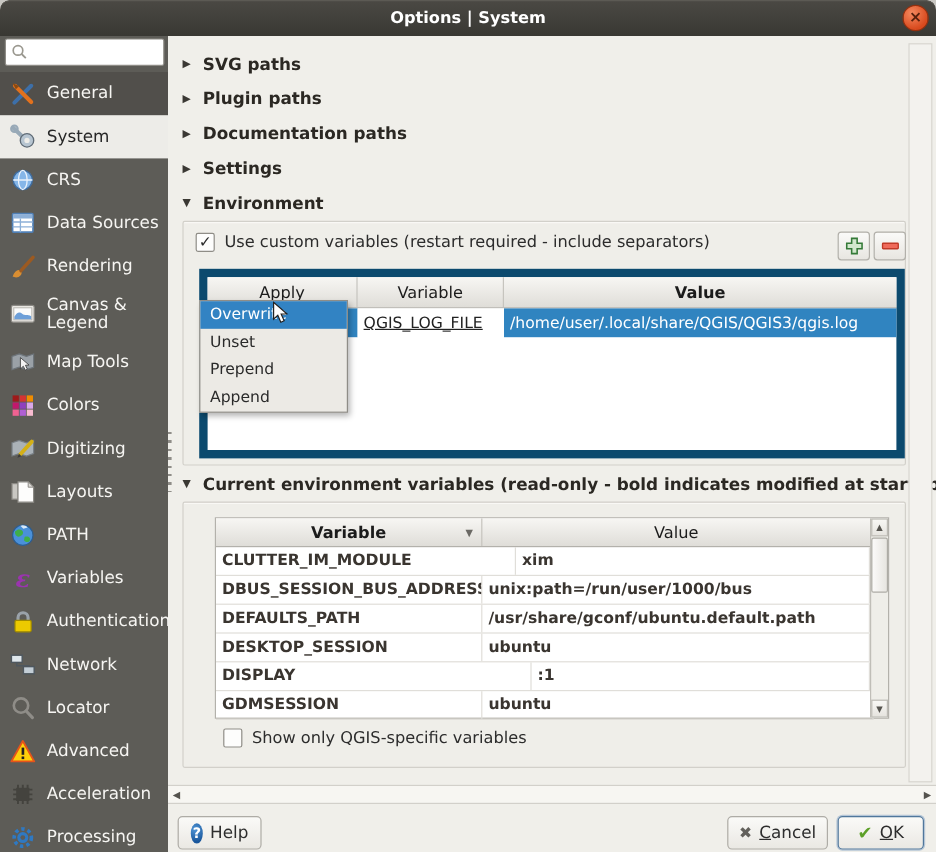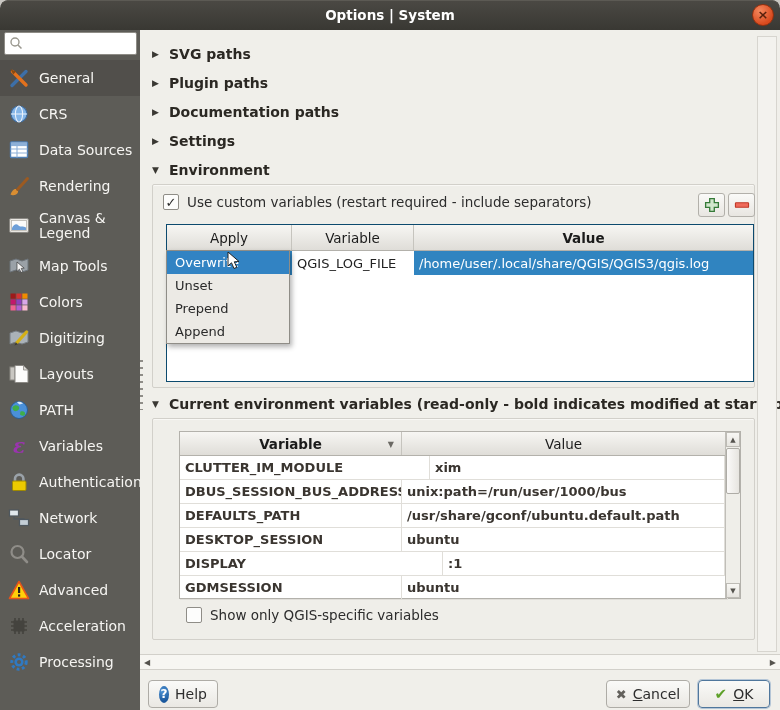--- a/index.html
+++ b/index.html
@@ -53,21 +53,21 @@
     font-size:13px; line-height:1; color:#2a2a2a; font-weight:bold; flex:none; }
   .chk-label { font-size:13.5px; color:#2c2c2c; white-space:nowrap; }
   .chk-row { position:absolute; display:flex; align-items:center; gap:8px; }
 
   .mini-btn { position:absolute; top:8px; width:27px; height:24px;
     background:linear-gradient(#fafaf8,#e8e6e1); border:1px solid #b2b0aa;
     border-radius:3px; display:flex; align-items:center; justify-content:center; }
 
   
   #custom-table { position:absolute; left:13px; top:39px; width:588px; height:158px;
-    background:#ffffff; border:1px solid #0c4a6e; }
+    background:#ffffff; border:7px solid #0c4a6e; }
   .tbl-head { display:flex; height:26px; background:linear-gradient(#f7f6f3,#dfddd8);
     border-bottom:1px solid #b3b1ab; }
   .th { display:flex; align-items:center; justify-content:center; position:relative;
     font-size:13.5px; color:#1b1b1b; border-right:1px solid #c6c4be; }
   .th:last-child { border-right:none; }
   .th.bold { font-weight:bold; }
   .tbl-row { display:flex; height:24px; }
   .td { font-size:13px; color:#222; display:flex; align-items:center;
     padding:0 5px; overflow:hidden; white-space:nowrap; }
   .td.sel { background:#3084c0; color:#ffffff; }
@@ -141,20 +141,31 @@
         <span class="icn">
             <svg width="24" height="22" viewBox="0 0 22 22">
               <line x1="4" y1="18.5" x2="18" y2="4.5" stroke="#3d6fa8" stroke-width="3.4" stroke-linecap="round"></line>
               <line x1="4.5" y1="4.5" x2="18" y2="18" stroke="#e2711d" stroke-width="3.4" stroke-linecap="round"></line>
               <path d="M2.6 2.3 l5.4 2.3 -2.8 2.8 Z" fill="#8a4a12"></path>
             </svg>
           </span>
         <span class="nav-label">General</span>
       </div>
 
+      <div class="nav-item selected">
+        <span class="icn">
+            <svg width="24" height="22" viewBox="0 0 22 22">
+              <path d="M3 3.5 L11.5 11.5" stroke="#98a9b7" stroke-width="3.4" stroke-linecap="round"></path>
+              <circle cx="4" cy="4.3" r="2.7" fill="none" stroke="#98a9b7" stroke-width="1.8"></circle>
+              <circle cx="14.5" cy="14" r="5.6" fill="#b7c5d1" stroke="#5f6b76" stroke-width="1.1"></circle>
+              <circle cx="14.5" cy="14" r="2.2" fill="#edece8"></circle>
+            </svg>
+          </span>
+        <span class="nav-label">System</span>
+      </div>
 
       <div class="nav-item">
         <span class="icn">
             <svg width="24" height="22" viewBox="0 0 22 22">
               <circle cx="11" cy="11" r="8" fill="#85b6e8" stroke="#3f6c9e" stroke-width="1.2"></circle>
               <ellipse cx="11" cy="11" rx="3.6" ry="8" fill="none" stroke="#eaf2fb" stroke-width="1.1"></ellipse>
               <line x1="3" y1="11" x2="19" y2="11" stroke="#eaf2fb" stroke-width="1.1"></line>
             </svg>
           </span>
         <span class="nav-label">CRS</span>
@@ -367,21 +378,21 @@
       </div>
 
       <div id="custom-table">
         <div class="tbl-head">
           <div class="th" style="width:125px">Apply</div>
           <div class="th" style="width:122px">Variable</div>
           <div class="th bold" style="flex:1">Value</div>
         </div>
         <div class="tbl-row">
           <div class="td" style="width:125px; background:#3084c0;"></div>
-          <div class="td" style="width:122px; background:#ffffff;">QGIS_LOG_FILE</div>
+          <div class="td" style="width:122px; background:#ffffff;text-decoration:underline;">QGIS_LOG_FILE</div>
           <div class="td sel" style="flex:1">/home/user/.local/share/QGIS/QGIS3/qgis.log</div>
         </div>
       </div>
 
       <div id="apply-dropdown">
         <div class="dd-item hl">Overwrite</div>
         <div class="dd-item">Unset</div>
         <div class="dd-item">Prepend</div>
         <div class="dd-item">Append</div>
       </div>

